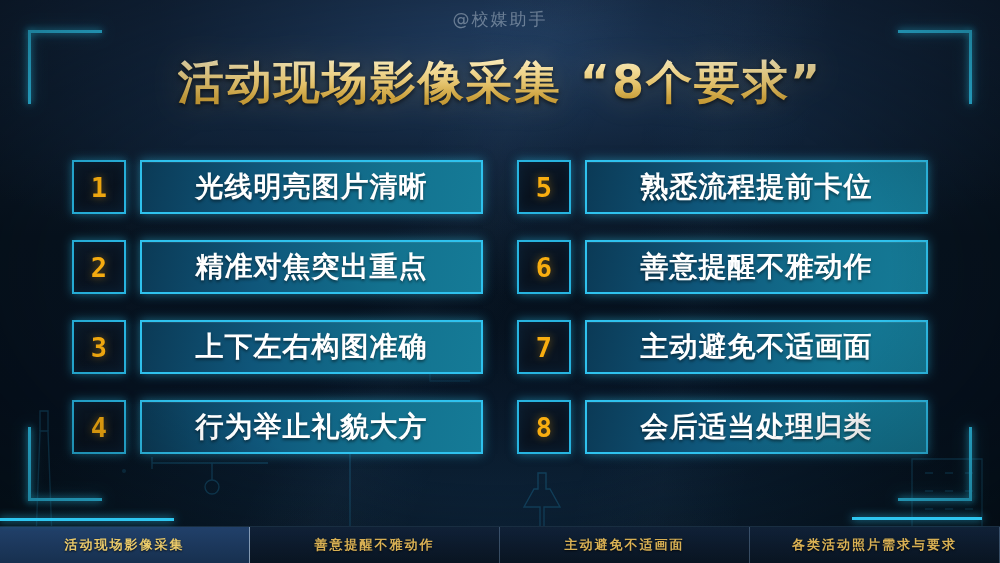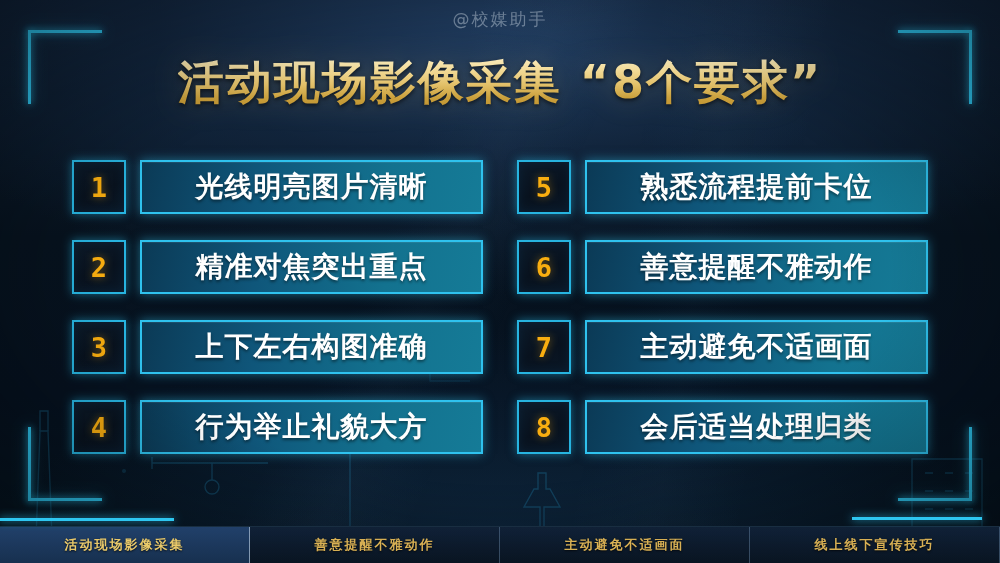--- a/index.html
+++ b/index.html
@@ -253,16 +253,16 @@
 
   </div>
 
   <div class="vignette"></div>
 
   <div class="tabbar">
     <div class="edge-glow"></div>
     <div class="tab active">活动现场影像采集</div>
     <div class="tab">善意提醒不雅动作</div>
     <div class="tab">主动避免不适画面</div>
-    <div class="tab">线上线下宣传技巧</div>
+    <div class="tab">各类活动照片需求与要求</div>
   </div>
 
 </div>
 
 </body></html>

